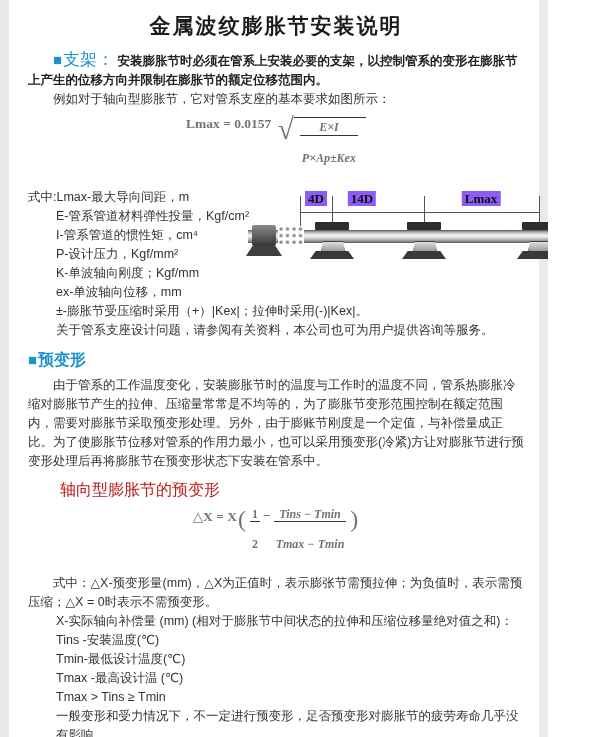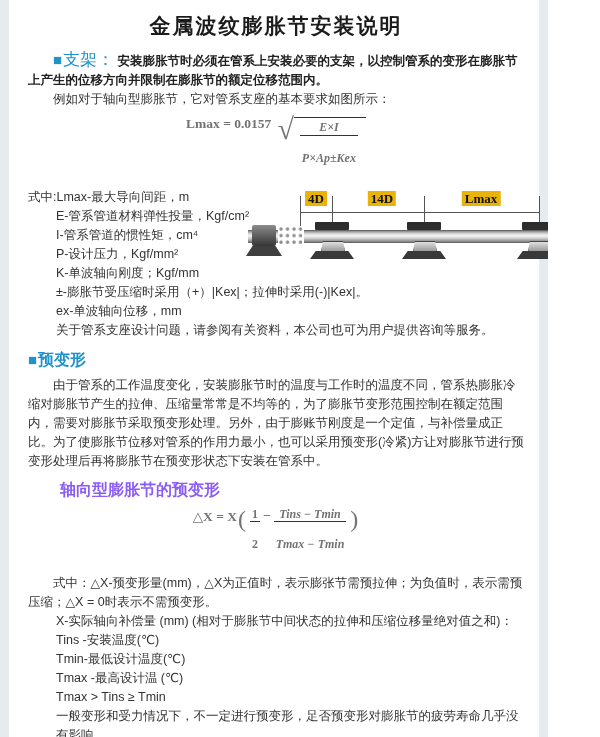--- a/index.html
+++ b/index.html
@@ -17,21 +17,21 @@
     color:#1b1b1b;letter-spacing:2px;
   }
 
   p{margin:0;line-height:19px;}
   .para-indent{text-indent:2em;}
 
   .sec-head-inline{font-size:17px;font-weight:normal;color:#1e93c9;}
   .bullet-sq{font-size:15px;color:#1e93c9;margin-right:1px;}
   .intro-bold{font-weight:bold;color:#222;}
   .sec-head{font-size:16px;font-weight:bold;color:#1e93c9;margin:9px 0 5px;line-height:22px;}
-  .sub-head{font-size:16px;font-weight:bold;color:#8b5cf6;line-height:22px;}
+  .sub-head{font-size:16px;font-weight:normal;color:#b91c1c;line-height:22px;}
   .sub-head.axial{margin:8px 0 4px 32px;}
   .sub-head.lateral{margin:8px 0 4px 8px;}
 
   
   .formula-row{display:flex;justify-content:center;align-items:flex-start;
     font-family:"Liberation Serif","DejaVu Serif",serif;font-weight:bold;
     font-size:13.5px;color:#737373;margin:7px 0 6px;}
   .frac{display:inline-flex;flex-direction:column;align-items:center;
     line-height:1.15;font-size:12px;vertical-align:middle;margin:0 3px;}
   .frac .den{border-top:1px solid #333;padding:16px 2px;}
@@ -46,21 +46,21 @@
   .defs p{line-height:19px;}
   .defs p:not(:first-child){padding-left:28px;}
   .axial-lines p{line-height:19px;padding-left:28px;}
 
   
   .diagram{position:absolute;left:246px;top:190px;width:348px;height:78px;}
   .dim-line{position:absolute;left:54px;top:22px;width:239px;height:1px;background:#555;}
   .tick{position:absolute;top:6px;width:1px;height:36px;background:#555;}
   .dim-label{position:absolute;top:1px;transform:translateX(-50%);
     font-family:"Liberation Serif","DejaVu Serif",serif;font-weight:bold;
-    font-size:13px;color:#111;background:#eab308;padding:0 3px;line-height:15px;}
+    font-size:13px;color:#111;background:#8b5cf6;padding:0 3px;line-height:15px;}
   .pipe{position:absolute;left:2px;top:40px;width:344px;height:11px;
     background:linear-gradient(180deg,#8a8a8a 0,#d9d9d9 25%,#f4f4f4 45%,#c7c7c7 70%,#7e7e7e 100%);
     border-top:1px solid #666;border-bottom:1px solid #666;}
   .anchor-block{position:absolute;left:6px;top:35px;width:24px;height:21px;
     background:linear-gradient(180deg,#8c8c8c,#353535);border-radius:2px;}
   .anchor-base{position:absolute;left:0;top:56px;width:36px;height:10px;background:#3f3f3f;
     clip-path:polygon(18% 0,82% 0,100% 100%,0 100%);}
   .bellows{position:absolute;left:32px;top:36px;width:26px;height:20px;background-color:#fff;
     background-image:radial-gradient(circle at 3px 3px,#8f8f8f 1.3px,rgba(0,0,0,0) 2.1px);
     background-size:6.5px 6.6px;}
@@ -101,22 +101,22 @@
         </span>
       </span>
     </div>
 
     <div class="defs">
       <p>式中:Lmax-最大导向间距，m</p>
       <p>E-管系管道材料弹性投量，Kgf/cm²</p>
       <p>I-管系管道的惯性矩，cm⁴</p>
       <p>P-设计压力，Kgf/mm²</p>
       <p>K-单波轴向刚度；Kgf/mm</p>
+      <p>ex-单波轴向位移，mm</p>
       <p>±-膨胀节受压缩时采用（+）|Kex|；拉伸时采用(-)|Kex|。</p>
-      <p>ex-单波轴向位移，mm</p>
       <p>关于管系支座设计问题，请参阅有关资料，本公司也可为用户提供咨询等服务。</p>
     </div>
 
     <div class="sec-head">
       <span class="bullet-sq">■</span><span>预变形</span>
     </div>
     <p class="para-indent">由于管系的工作温度变化，安装膨胀节时的温度与工作时的温度不同，管系热膨胀冷缩对膨胀节产生的拉伸、压缩量常常是不均等的，为了膨胀节变形范围控制在额定范围内，需要对膨胀节采取预变形处理。另外，由于膨账节刚度是一个定值，与补偿量成正比。为了使膨胀节位移对管系的作用力最小，也可以采用预变形(冷紧)方让对膨胀节进行预变形处理后再将膨胀节在预变形状态下安装在管系中。</p>
 
     <div class="sub-head axial">轴向型膨胀节的预变形</div>
 
@@ -153,21 +153,21 @@
         <span class="num">1</span>
         <span class="den">2</span>
       </span>
       <span class="it">Y</span>
     </div>
 
   </div>
 
   <div class="diagram">
     <span class="dim-label" style="left:70px;">4D</span>
-    <span class="dim-label" style="left:136px;">14D</span>
+    <span class="dim-label" style="left:116px;">14D</span>
     <span class="dim-label" style="left:235px;">Lmax</span>
 
     <div class="dim-line"></div>
     <div class="tick" style="left:54px;"></div>
     <div class="tick" style="left:86px;"></div>
     <div class="tick" style="left:178px;"></div>
     <div class="tick" style="left:293px;"></div>
 
     <div class="pipe"></div>
     <div class="anchor-block"></div>

